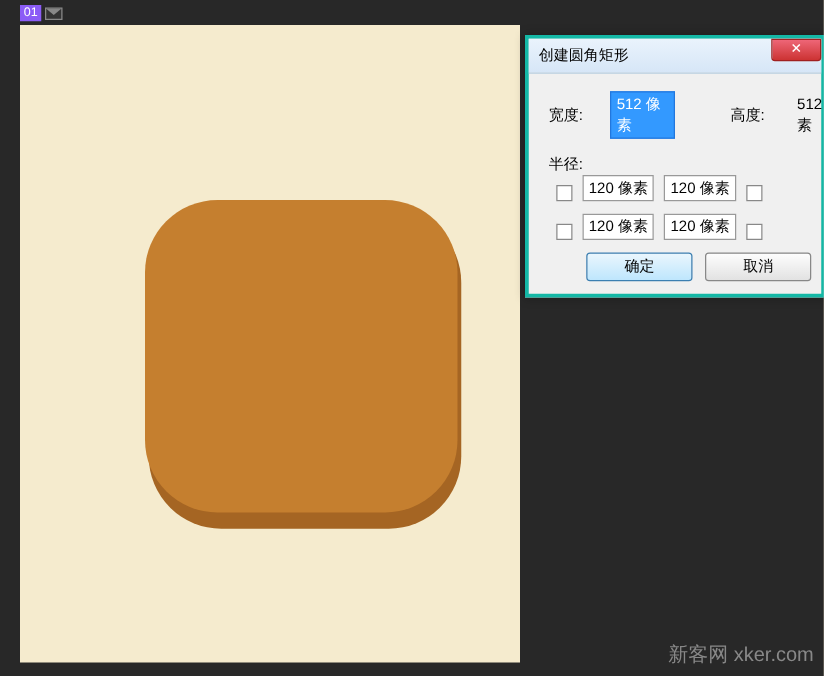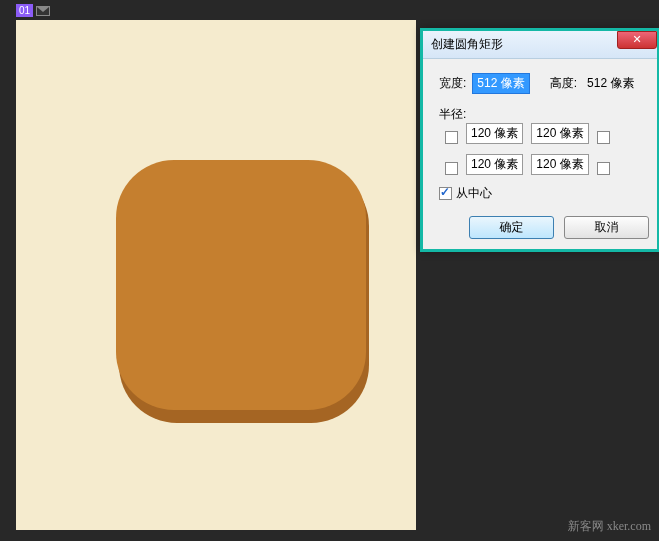--- a/index.html
+++ b/index.html
@@ -104,21 +104,21 @@
       padding: 14px 10px 10px 16px;
     }
     .row {
       display: flex;
       align-items: center;
       margin-bottom: 12px;
       font-size: 12px;
       color: #000;
     }
     .row-dims {
-      gap: 6px;
+      gap: 22px;
       align-items: center;
     }
     .label { white-space: nowrap; }
     .val-box {
       background: #fff;
       border: 1px solid #999;
       padding: 1px 4px;
       min-width: 52px;
       font-size: 12px;
       display: inline-block;
@@ -185,22 +185,22 @@
     }
     .btn.primary {
       border: 1px solid #3c7fb1;
       background: linear-gradient(#eaf6fd, #bee6fd);
     }
     .watermark {
       position: absolute;
       bottom: 6px;
       right: 8px;
       color: #888;
-      font-size: 12px;
-      font-family: Liberation Serif, serif;
+      font-size: 16px;
+      font-family: Liberation Sans, sans-serif;
       margin-top: 44px;
     }
   </style>
 </head>
 <body>
 
 <div class="top-bar">
   <span class="tag-01">01</span>
   <span class="mail-icon"></span>
 </div>
@@ -233,24 +233,20 @@
       <span class="cb"></span>
     </div>
 
     <div class="radius-row">
       <span class="cb"></span>
       <span class="val-box">120 像素</span>
       <span class="val-box">120 像素</span>
       <span class="cb"></span>
     </div>
 
-    <div class="center-row">
-      <span class="cb checked"></span>
-      <span>从中心</span>
-    </div>
 
     <div class="btn-row">
       <div class="btn primary">确定</div>
       <div class="btn">取消</div>
     </div>
   </div>
 </div>
 
 <div class="watermark">新客网 xker.com</div>
 

